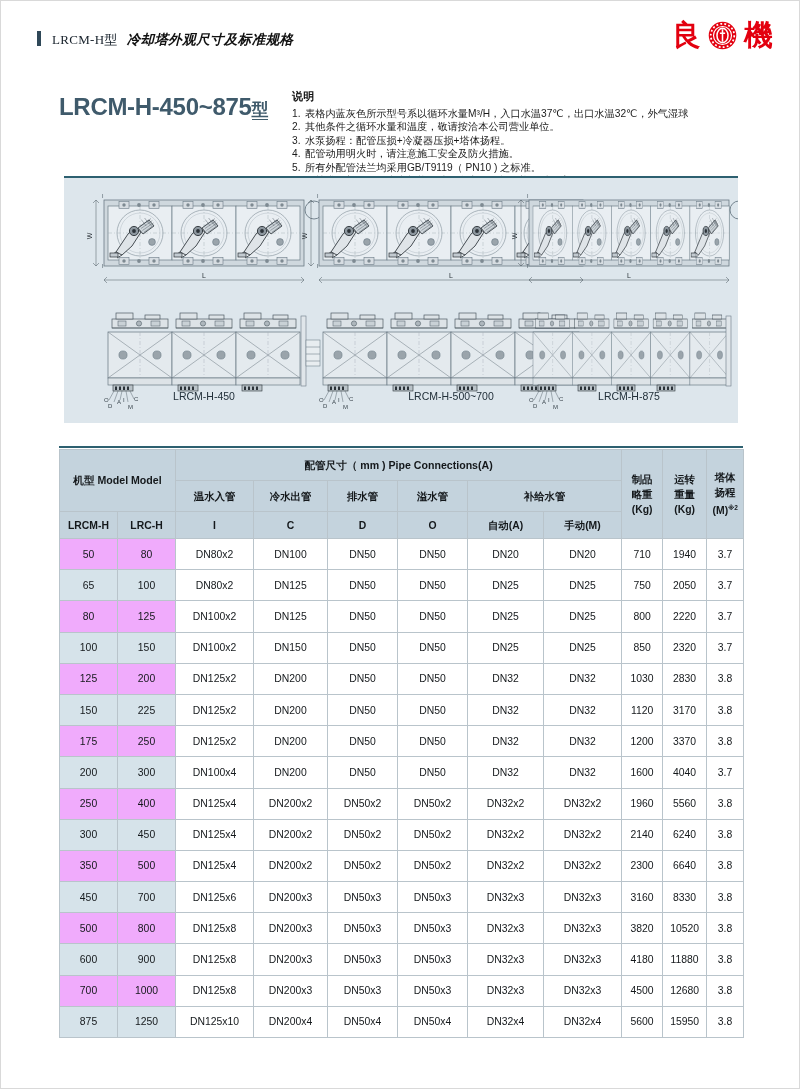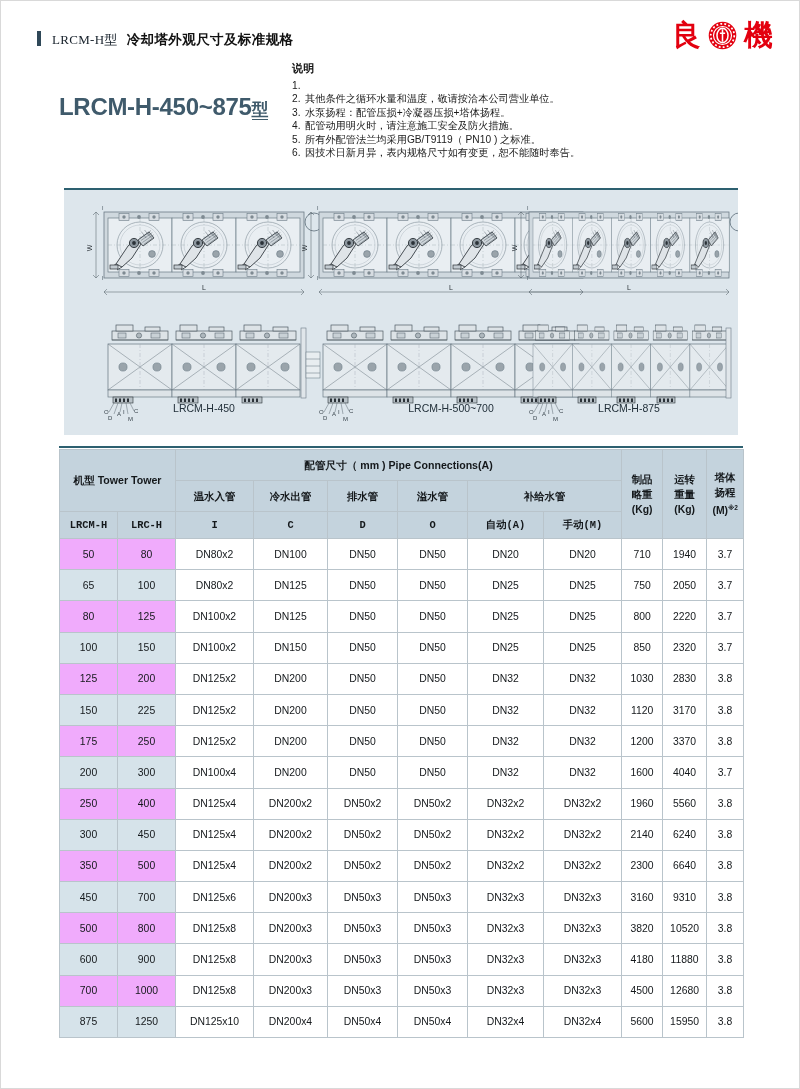--- a/index.html
+++ b/index.html
@@ -17,61 +17,61 @@
     box-sizing:border-box;
     border:1px solid #d9d9d9;
     background:#fff;
   }
 
   
   .hdr{position:absolute;left:0;top:22px;width:800px;height:48px;}
   .hdr-left{position:absolute;left:36px;top:6px;display:flex;align-items:baseline;gap:9px;}
   .hdr-bar{display:inline-block;width:4px;height:15px;background:#2f4858;margin-right:2px;position:relative;top:2px;}
   .hdr-model{font-family:"Liberation Serif","DejaVu Serif",serif;font-size:13px;letter-spacing:.3px;color:#17212b;}
-  .hdr-title{font-size:13.5px;font-weight:bold;color:#111;letter-spacing:.4px;}
+  .hdr-title{font-size:13.5px;font-weight:bold;color:#111;letter-spacing:.4px;font-style:italic;}
 
   .logo{position:absolute;right:28px;top:-2px;display:flex;align-items:center;gap:7px;}
   .logo-ch{font-family:"DejaVu Sans",sans-serif;font-size:29px;font-weight:bold;color:#e3000f;line-height:1;}
   .gear{position:relative;width:29px;height:29px;}
   .gear svg{display:block;}
 
   
   .model-title{
     position:absolute;left:58px;top:68px;
     font-size:24px;font-weight:bold;color:#3f5a6b;letter-spacing:-.3px;margin-top:24px;
   }
   .model-title .suf{font-size:17px;border-bottom:1.6px solid #3f5a6b;padding-bottom:0px;}
 
-  .notes{position:absolute;left:291px;top:60px;width:455px;}
+  .notes{position:absolute;left:291px;top:88px;width:455px;}
   .notes-h{font-size:11px;font-weight:bold;color:#111;margin-bottom:3px;letter-spacing:.3px;}
   .note{font-size:10.2px;line-height:13.4px;color:#1b1b1b;display:flex;}
   .note .n{width:13px;flex:0 0 13px;}
   .note .t{flex:1;}
   .note .t .ind{display:block;}
 
   
   .diagram{
-    position:absolute;left:63px;top:187px;width:674px;height:245px;
+    position:absolute;left:63px;top:175px;width:674px;height:245px;
     background:#dde6ec;
     border-top:2.2px solid #2d6070;
   }
 
   
   .tbl-wrap{position:absolute;left:58px;top:448px;width:684px;}
   table{border-collapse:collapse;width:684px;table-layout:fixed;}
   th,td{
     border:1px solid #b9c4cb;
     text-align:center;vertical-align:middle;
     font-size:10.4px;color:#14181b;
     padding:0;
   }
   thead th{background:#c4d3dd;font-weight:bold;line-height:13px;margin-top:15px;}
   thead th.grp{height:30px;font-size:10.6px;}
   thead th.sub{height:30px;}
-  thead th.code{height:26px;font-family:Liberation Mono, monospace;}
+  thead th.code{height:26px;}
   thead th.tall{height:86px;}
   thead th.tall .l{display:block;line-height:15px;text-align:center;}
   tbody td{height:30.2px;background:#ffffff;}
   tbody td.k{background:#f0abfc;}
   tbody tr:nth-child(even) td.k{background:#d6e3ea;}
   .sup{font-size:6.5px;vertical-align:super;letter-spacing:-.2px;}
   .tbl-top-rule{position:absolute;left:58px;top:445px;width:684px;height:2px;background:#2d6070;}
 </style>
 </head>
 <body>
@@ -106,20 +106,21 @@
   <div class="model-title">
     <span>LRCM-H-450~875</span><span class="suf">型</span>
   </div>
 
   <div class="notes">
     <div class="notes-h">说明</div>
     <div id="notes-list">
         <div class="note">
           <span class="n">1.</span>
           <span class="t">
+            <span class="ind">表格内蓝灰色所示型号系以循环水量M³/H，入口水温37℃，出口水温32℃，外气湿球</span>
           </span>
         </div>
         <div class="note">
           <span class="n">2.</span>
           <span class="t">
             <span class="ind">其他条件之循环水量和温度，敬请按洽本公司营业单位。</span>
           </span>
         </div>
         <div class="note">
           <span class="n">3.</span>
@@ -438,21 +439,21 @@
         <col style="width:76px">
           <col style="width:78px">
         <col style="width:41px">
           <col style="width:44px">
           <col style="width:37px">
       </colgroup>
       <thead>
         <tr>
           <th class="grp" colspan="2" rowspan="2">
             <span class="l">机型</span>
-            <span class="l">Tower Tower</span>
+            <span class="l">Model Model</span>
           </th>
           <th class="grp" colspan="6">配管尺寸（ mm ) Pipe Connections(A)</th>
           <th class="tall" rowspan="3">
             <span class="l">制品</span>
             <span class="l">略重</span>
             <span class="l">(Kg)</span>
           </th>
           <th class="tall" rowspan="3">
             <span class="l">运转</span>
             <span class="l">重量</span>
@@ -629,21 +630,21 @@
           <tr>
             <td class="k">450</td>
             <td class="k">700</td>
             <td>DN125x6</td>
             <td>DN200x3</td>
             <td>DN50x3</td>
             <td>DN50x3</td>
             <td>DN32x3</td>
             <td>DN32x3</td>
             <td>3160</td>
-            <td>9310</td>
+            <td>8330</td>
             <td>3.8</td>
           </tr>
           <tr>
             <td class="k">500</td>
             <td class="k">800</td>
             <td>DN125x8</td>
             <td>DN200x3</td>
             <td>DN50x3</td>
             <td>DN50x3</td>
             <td>DN32x3</td>

